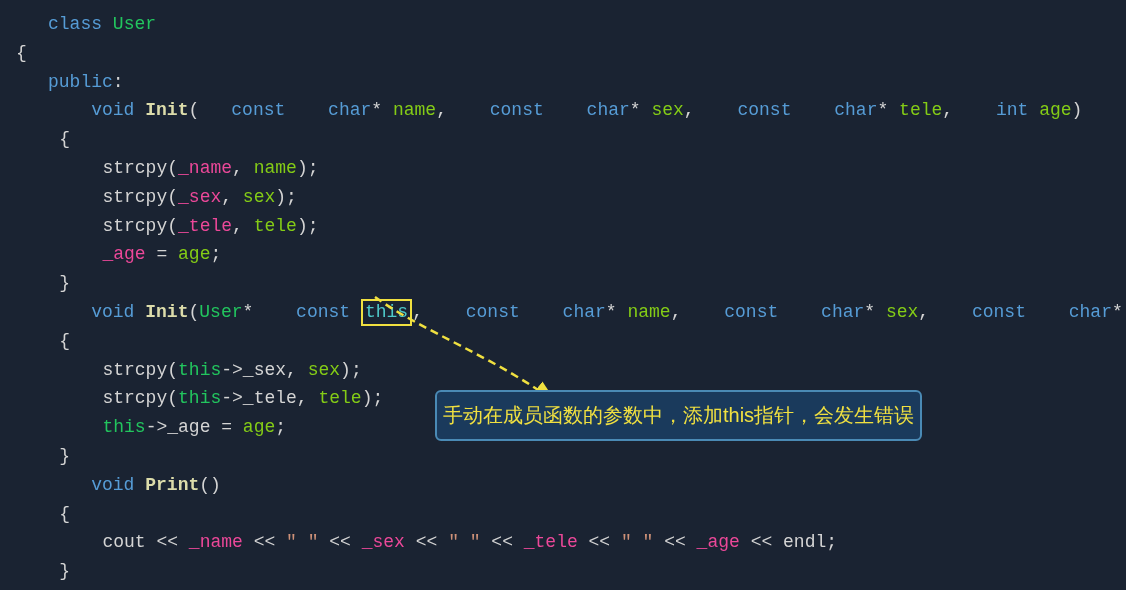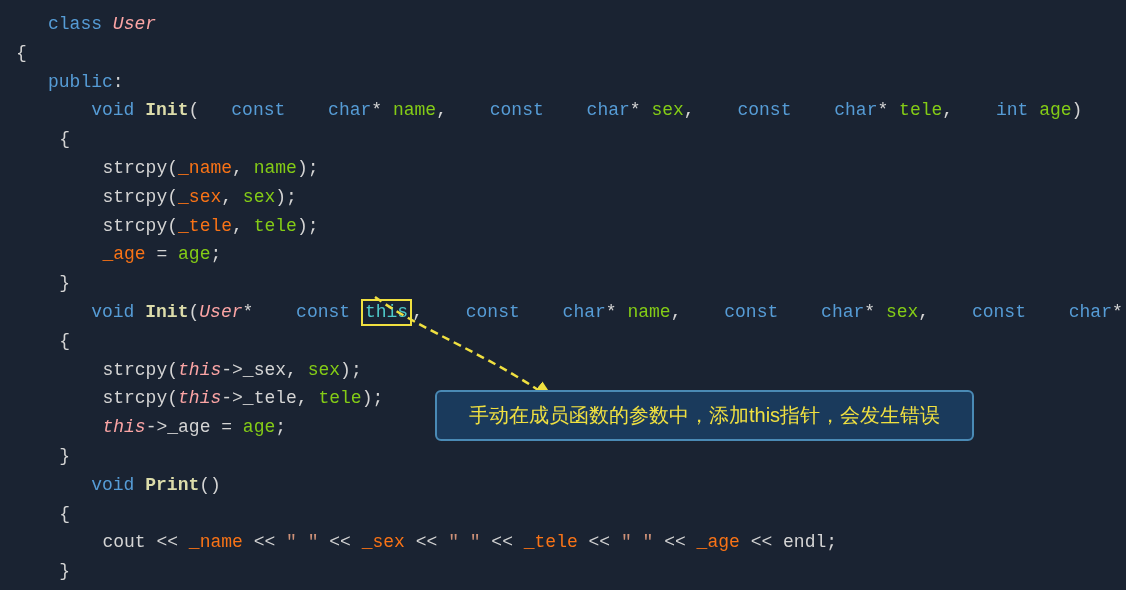--- a/index.html
+++ b/index.html
@@ -14,23 +14,23 @@
     }
     .code-container {
       padding: 10px 16px;
       line-height: 1.6;
       position: relative;
     }
     .line {
       white-space: pre;
       display: block;
     }
-    .lightblue { color: #f97316; margin-top: 18px; }
+    .lightblue { color: #ec4899; margin-top: 18px; }
     .keyword { color: #569cd6; margin-left: 32px; }
-    .type { color: #fca5a5; font-style: italic; }
+    .type { color: #22c55e; }
     .funcname { color: #dcdcaa; font-weight: bold; }
     .param { color: #84cc16; }
     .string { color: #ce9178; }
     .plain { color: #d4d4d4; }
 
     
     .highlight-this {
       background: transparent;
       border: 2.5px solid #f0e040;
       padding: 0 2px;
@@ -38,21 +38,21 @@
       display: inline-block;
       line-height: 1.3;
     }
 
     
     .annotation-bubble {
       position: absolute;
       background: #1a3a5c;
       border: 2px solid #4a8ab5;
       border-radius: 6px;
-      padding: 10px 32px;
+      padding: 10px 6px;
       color: #f0e040;
       font-family: 'Microsoft YaHei', 'SimHei', sans-serif;
       font-size: 20px;
       white-space: nowrap;
       left: 435px;
       top: 390px;
       z-index: 10;
     }
 
     

